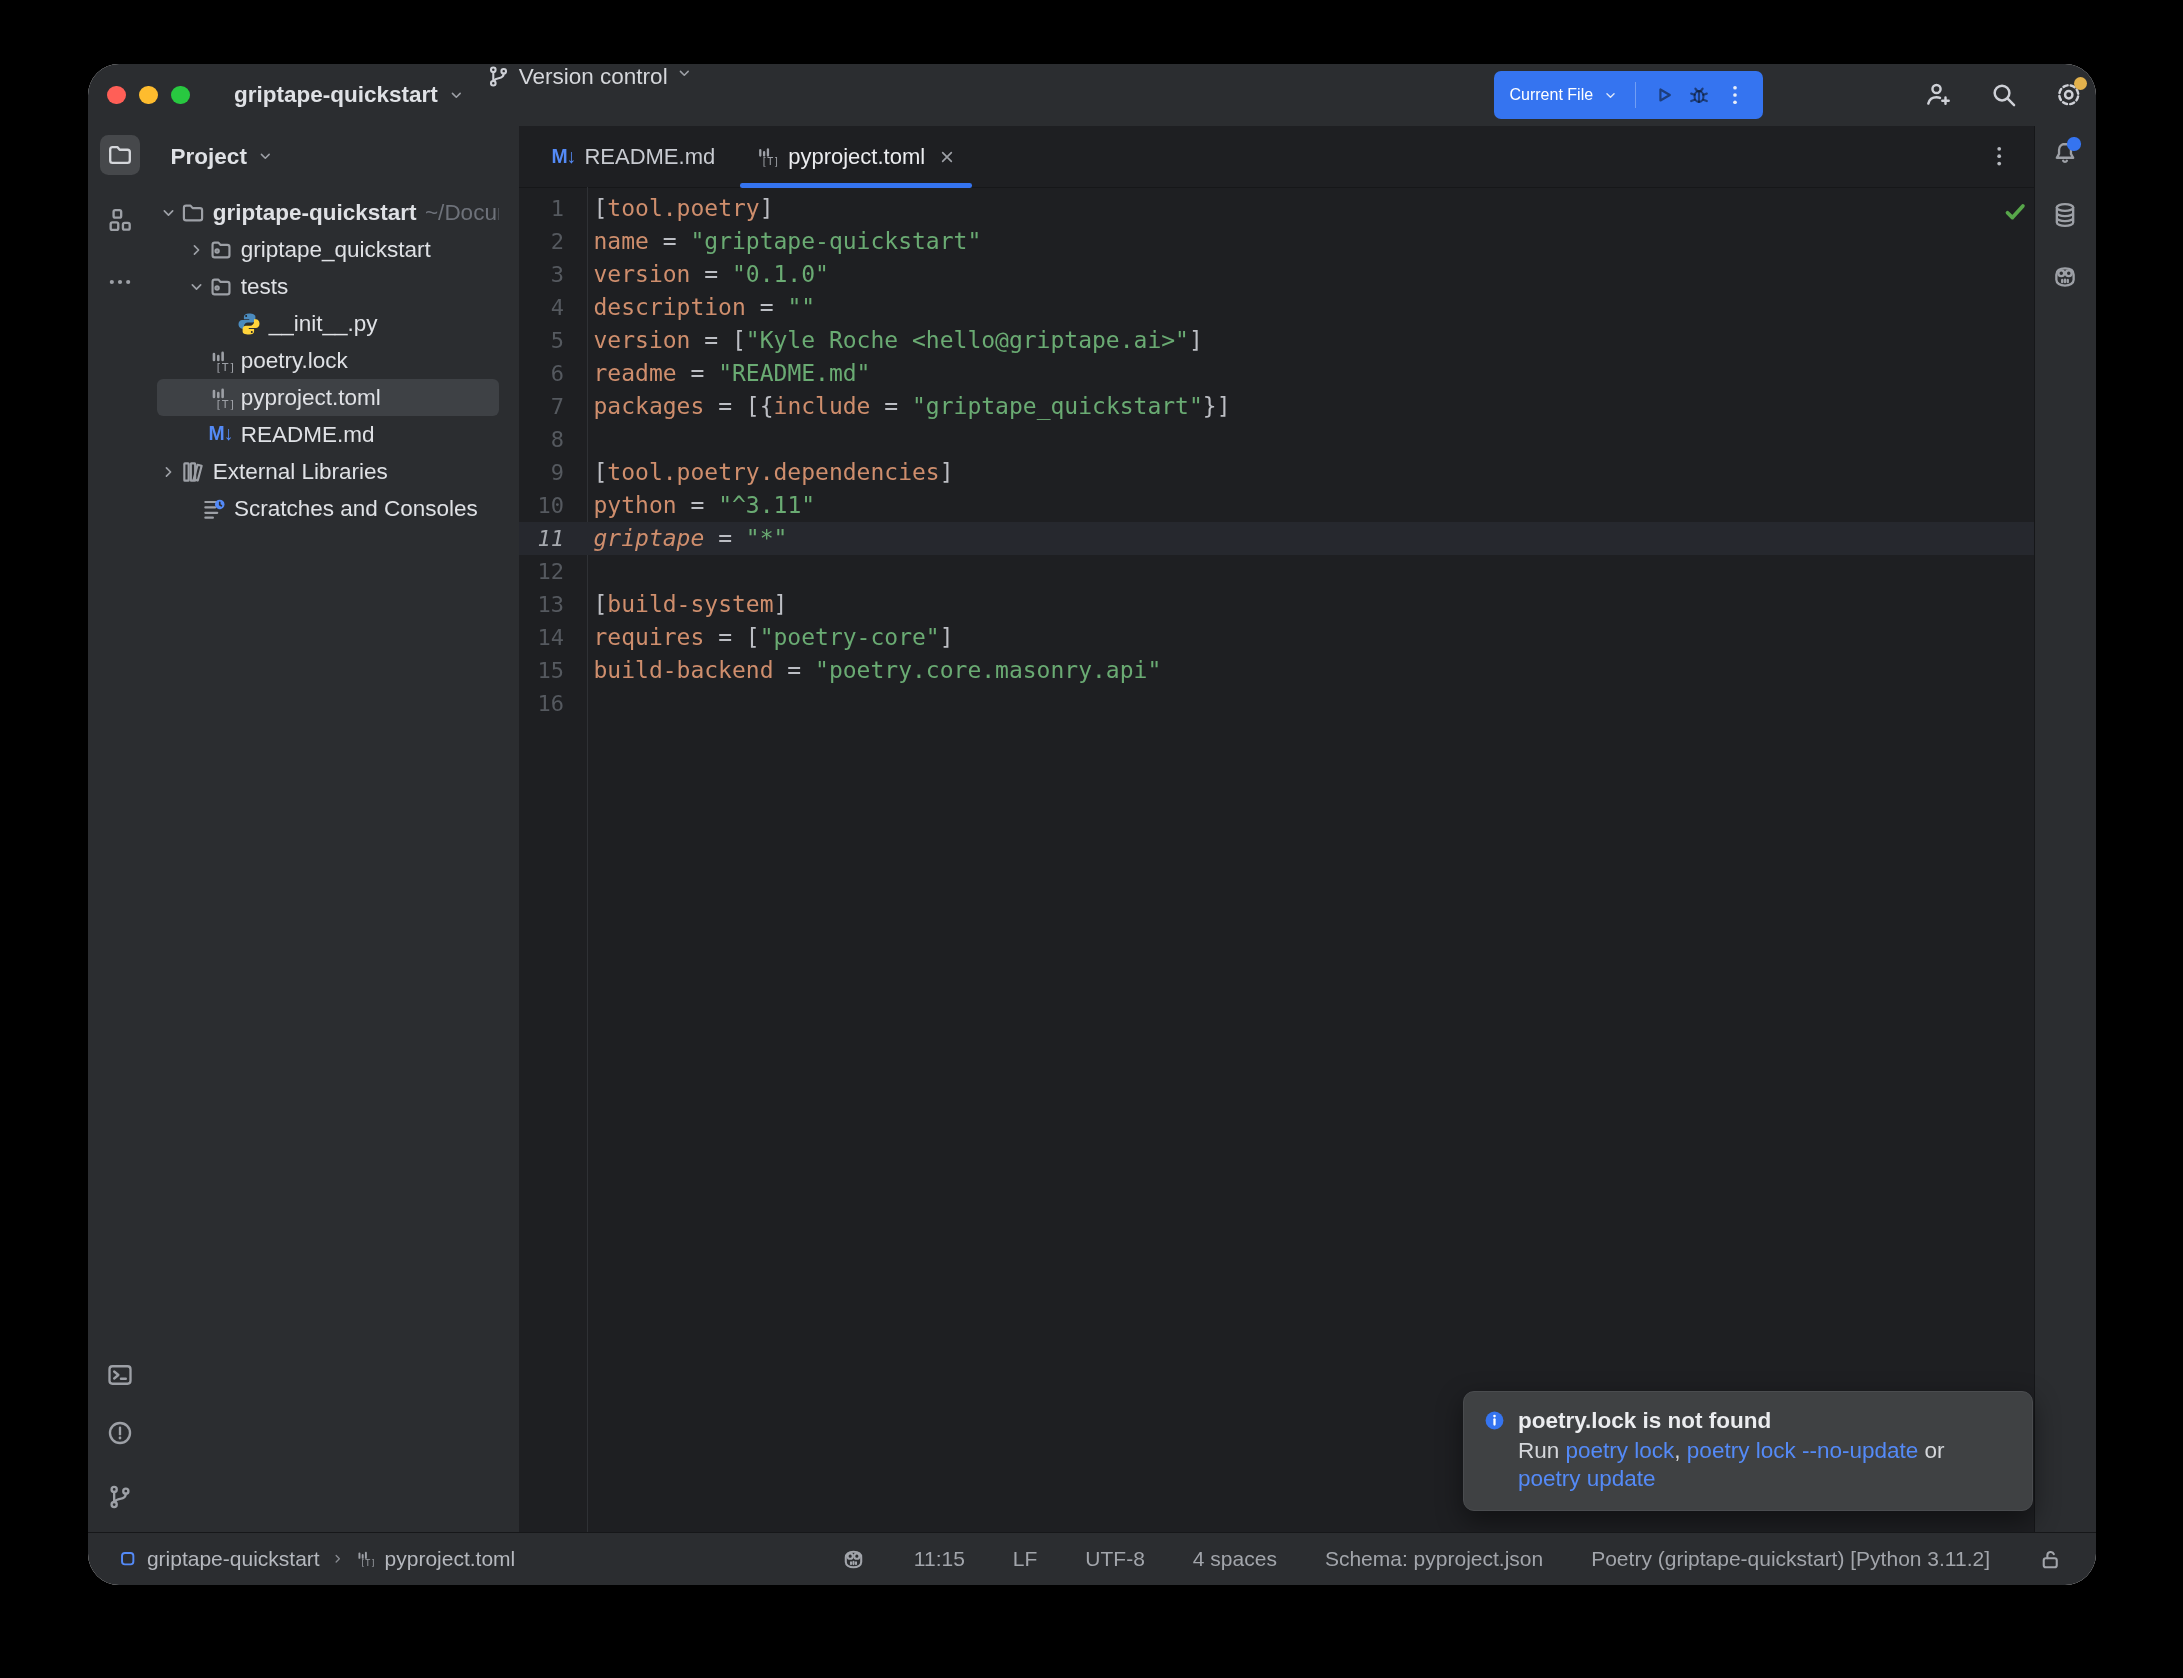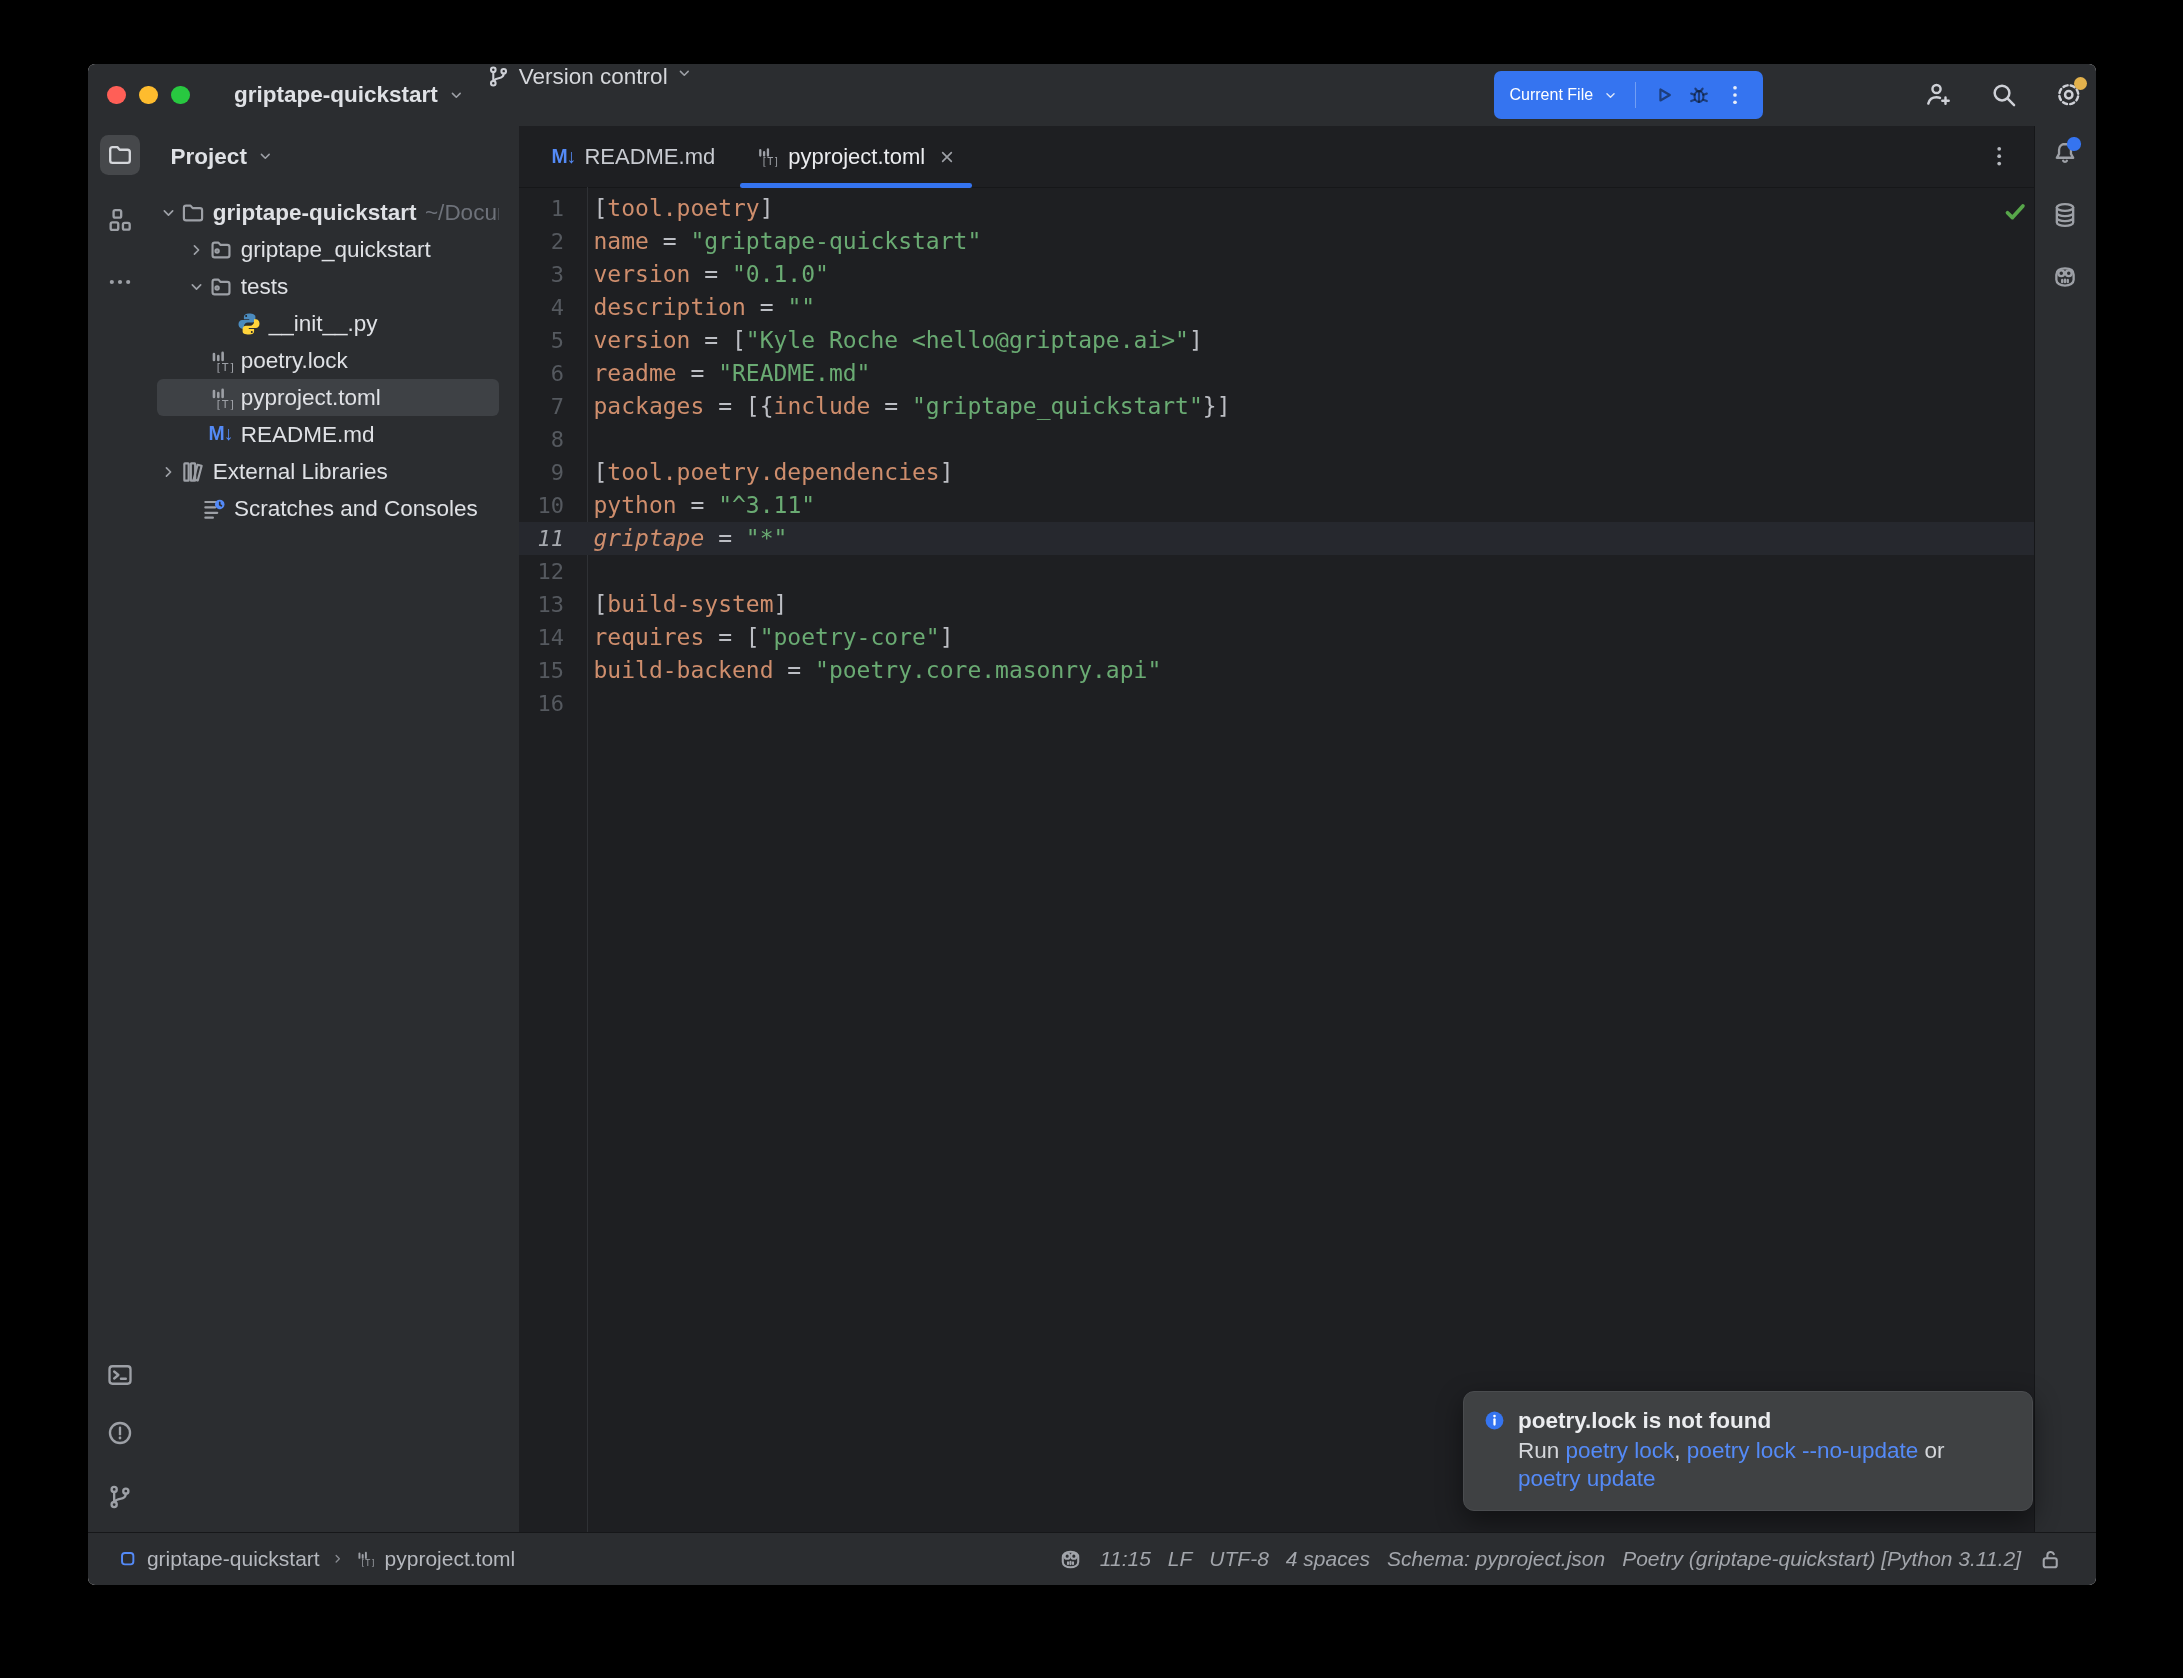--- a/index.html
+++ b/index.html
@@ -1,19 +1,19 @@
 <!DOCTYPE html>
 <html style="--c-accent: #3574F0; --c-link: #548AF7; --c-key: #CF8E6D; --c-string: #6AAB73; --c-punct: #BCBEC4; --c-check: #57A64A; --c-gear_badge: #E2B14C; --c-badge_blue: #3574F0; --c-traffic_red: #FF5F57; --c-traffic_yellow: #FEBC2E; --c-traffic_green: #28C840; --c-md: #548AF7;font-size:12.4px"><head>
 <meta charset="utf-8">
 <style>
   html,body{margin:0;padding:0;background:#000;}
   body{width:2183px;height:1678px;overflow:hidden;font-family:"Liberation Sans",sans-serif;
        -webkit-font-smoothing:antialiased;}
   .window{position:absolute;left:88px;top:64px;width:2008px;height:1521px;background:#ffffff;
-          border-radius:7px;overflow:hidden;}
+          border-radius:31px;overflow:hidden;}
 
   
   .titlebar{position:absolute;top:0;left:0;right:0;height:62px;background:#2B2D30;
             border-bottom:0.8px solid #161719;}
   .traffic{position:absolute;left:19.4px;top:0;height:62px;display:flex;align-items:center;gap:13.2px;}
   .light{width:18.6px;height:18.6px;border-radius:50%;}
   .light.red{background:var(--c-traffic_red,#FF5F57);}
   .light.yellow{background:var(--c-traffic_yellow,#FEBC2E);}
   .light.green{background:var(--c-traffic_green,#28C840);}
   .tb-project{position:absolute;left:146px;top:0;height:62px;display:flex;align-items:center;gap:9.3px;
@@ -95,21 +95,21 @@
   .n-body{padding:3.9px 22px 0 54px;font-size:22.5px;line-height:28px;color:#D5D7DB;}
   .n-link{color:var(--c-link,#548AF7);}
 
   
   .statusbar{position:absolute;left:0;right:0;bottom:0;height:53px;background:#2B2D30;
              border-top:0.8px solid #161719;display:flex;align-items:center;padding:0 33px 0 29.5px;
              font-size:21px;color:#A2A5AB;box-sizing:border-box;}
   .breadcrumb{display:flex;align-items:center;gap:10px;color:#B5B8BE;}
   .bc-ico{width:19.4px;height:19.4px;color:#9DA0A6;}
   .bc-chev{width:15.5px;height:15.5px;color:#8A8D93;}
-  .sb-right{margin-left:auto;display:flex;align-items:flex-start;gap:17px;font-style:italic;}
+  .sb-right{margin-left:auto;display:flex;align-items:flex-start;gap:48px;}
   .sb-ico{width:25px;height:25px;color:#A2A5AB;}
   .ico svg, .t-ico svg, .tb-ico svg, .tb-btn svg, .pill-ico svg, .chev svg, .t-chev svg,
   .tab-kebab svg, .insp-check svg, .n-ico svg, .bc-ico svg, .bc-chev svg, .sb-ico svg,
   .strip-btn svg, .close svg{width:100%;height:100%;display:block;}
   .md-glyph{color:var(--c-md,#548AF7);font-weight:bold;font-size:19.4px;line-height:23px;
             font-family:"Liberation Sans",sans-serif;letter-spacing:-0.8px;display:block;text-align:center;}
 </style>
 </head>
 <body>
 

